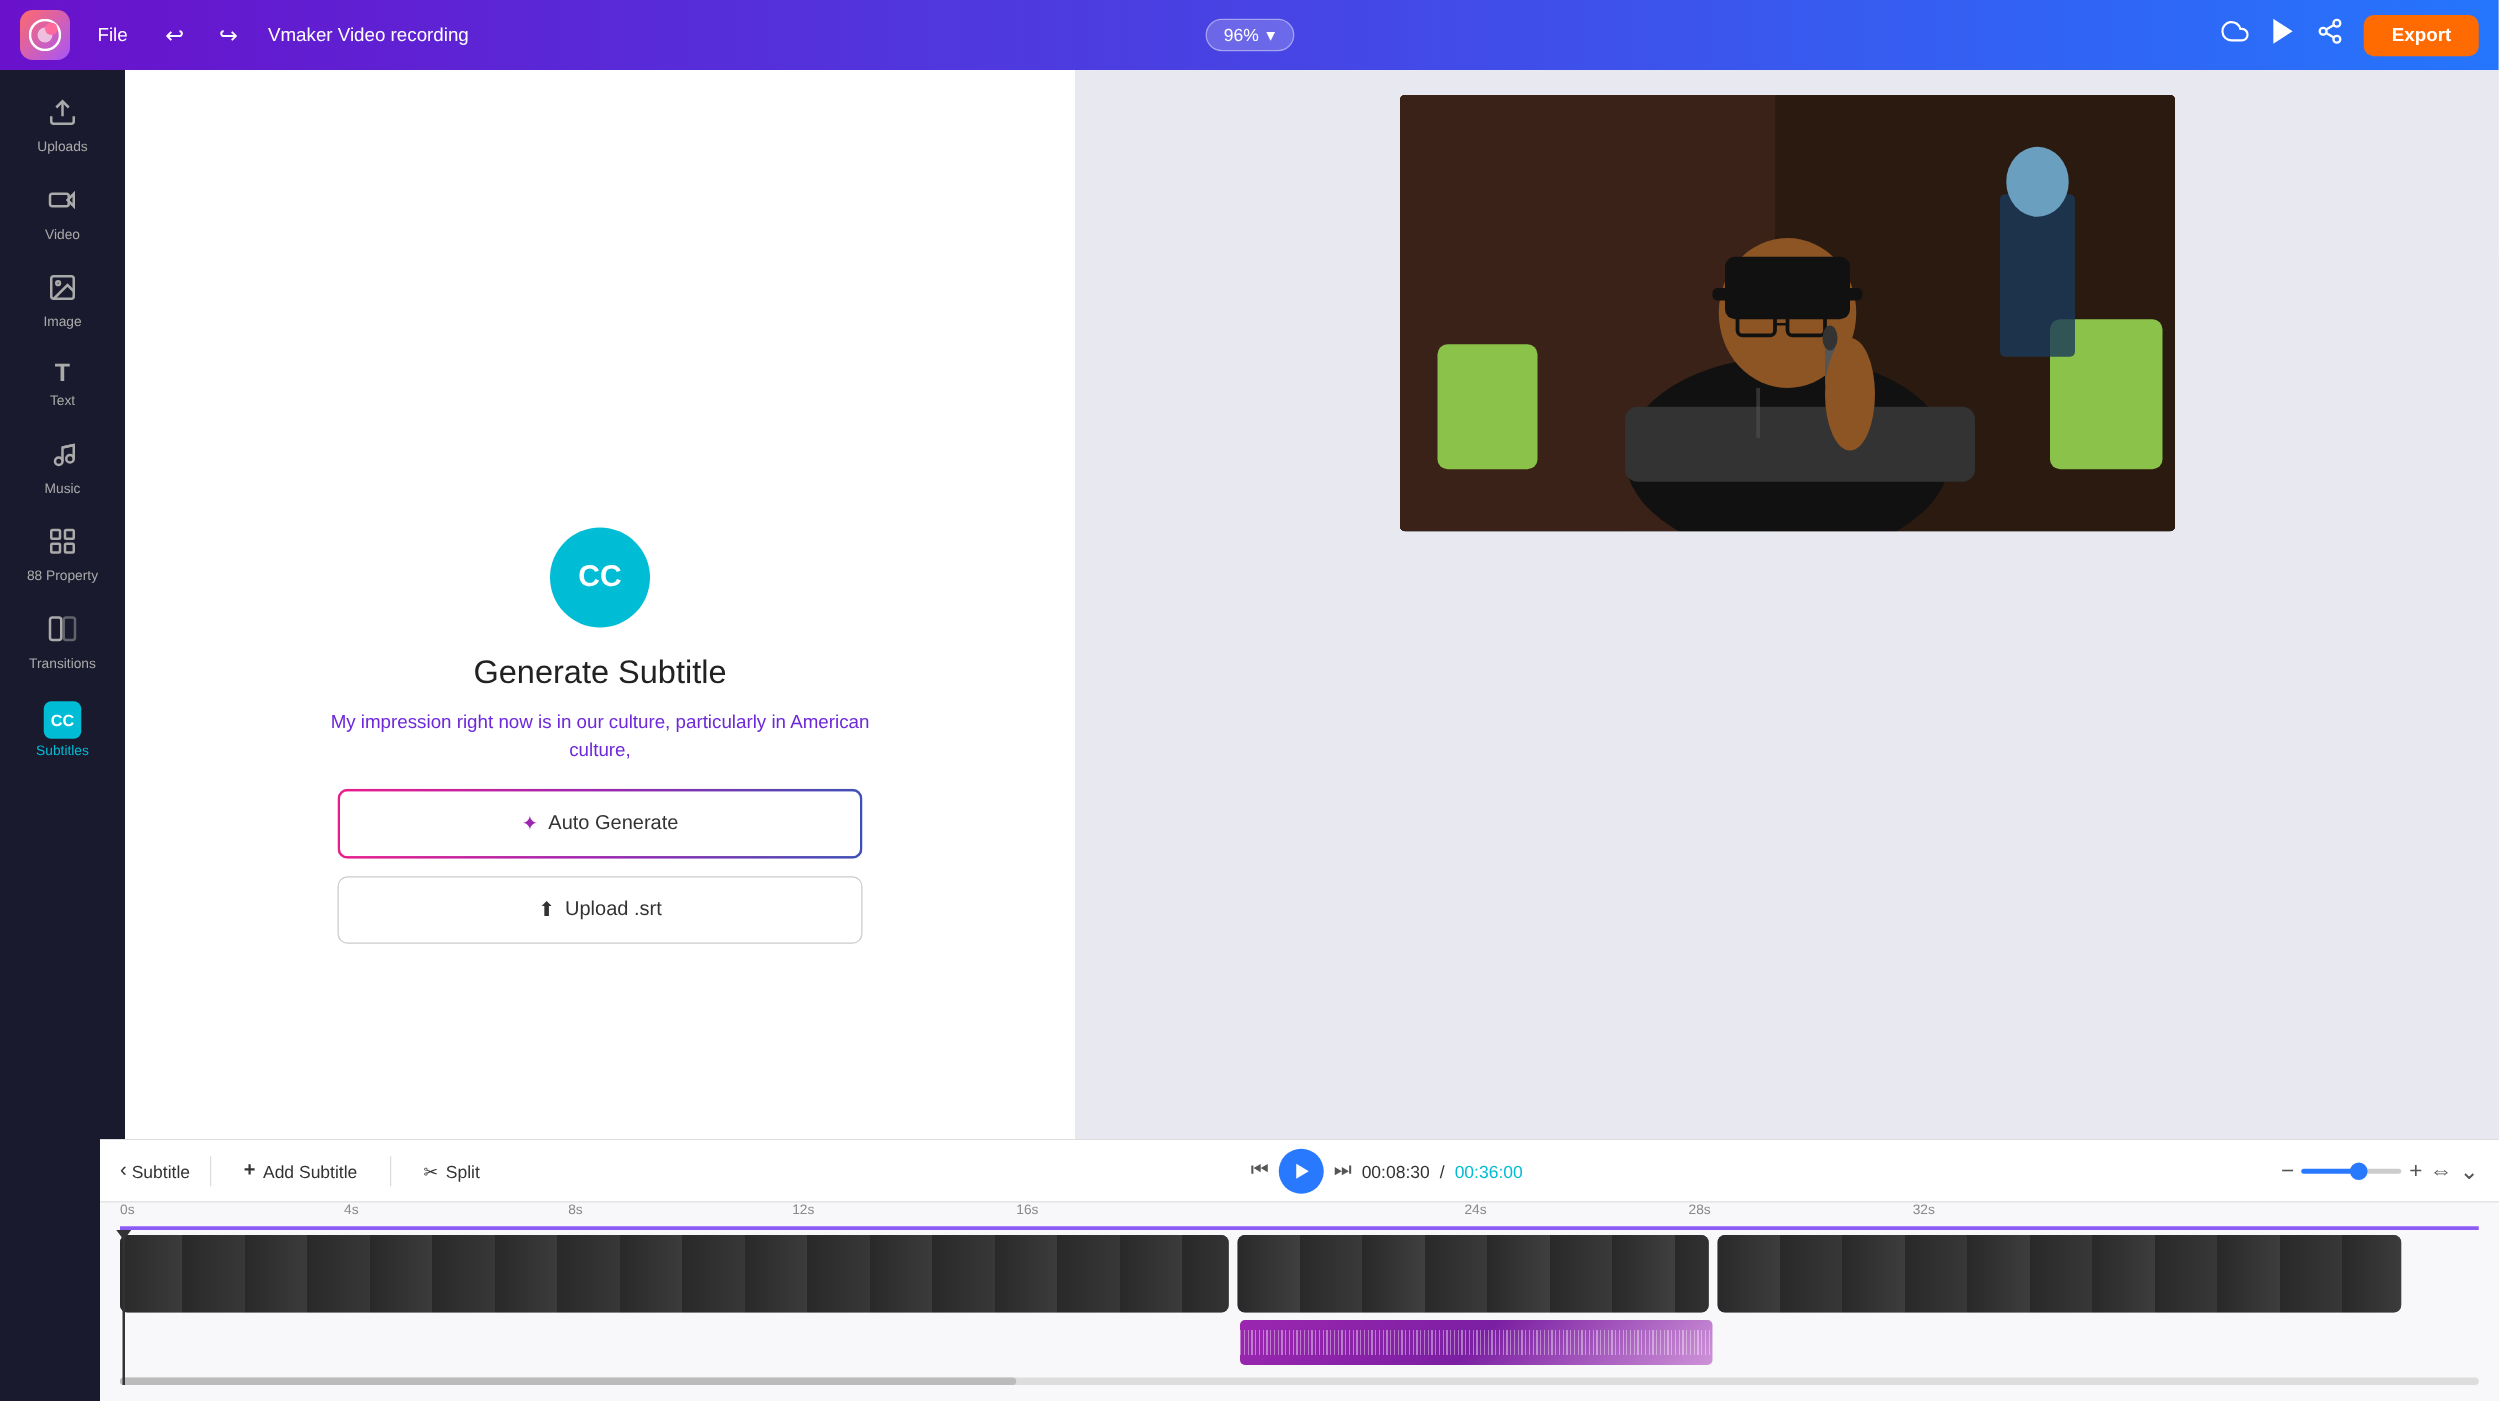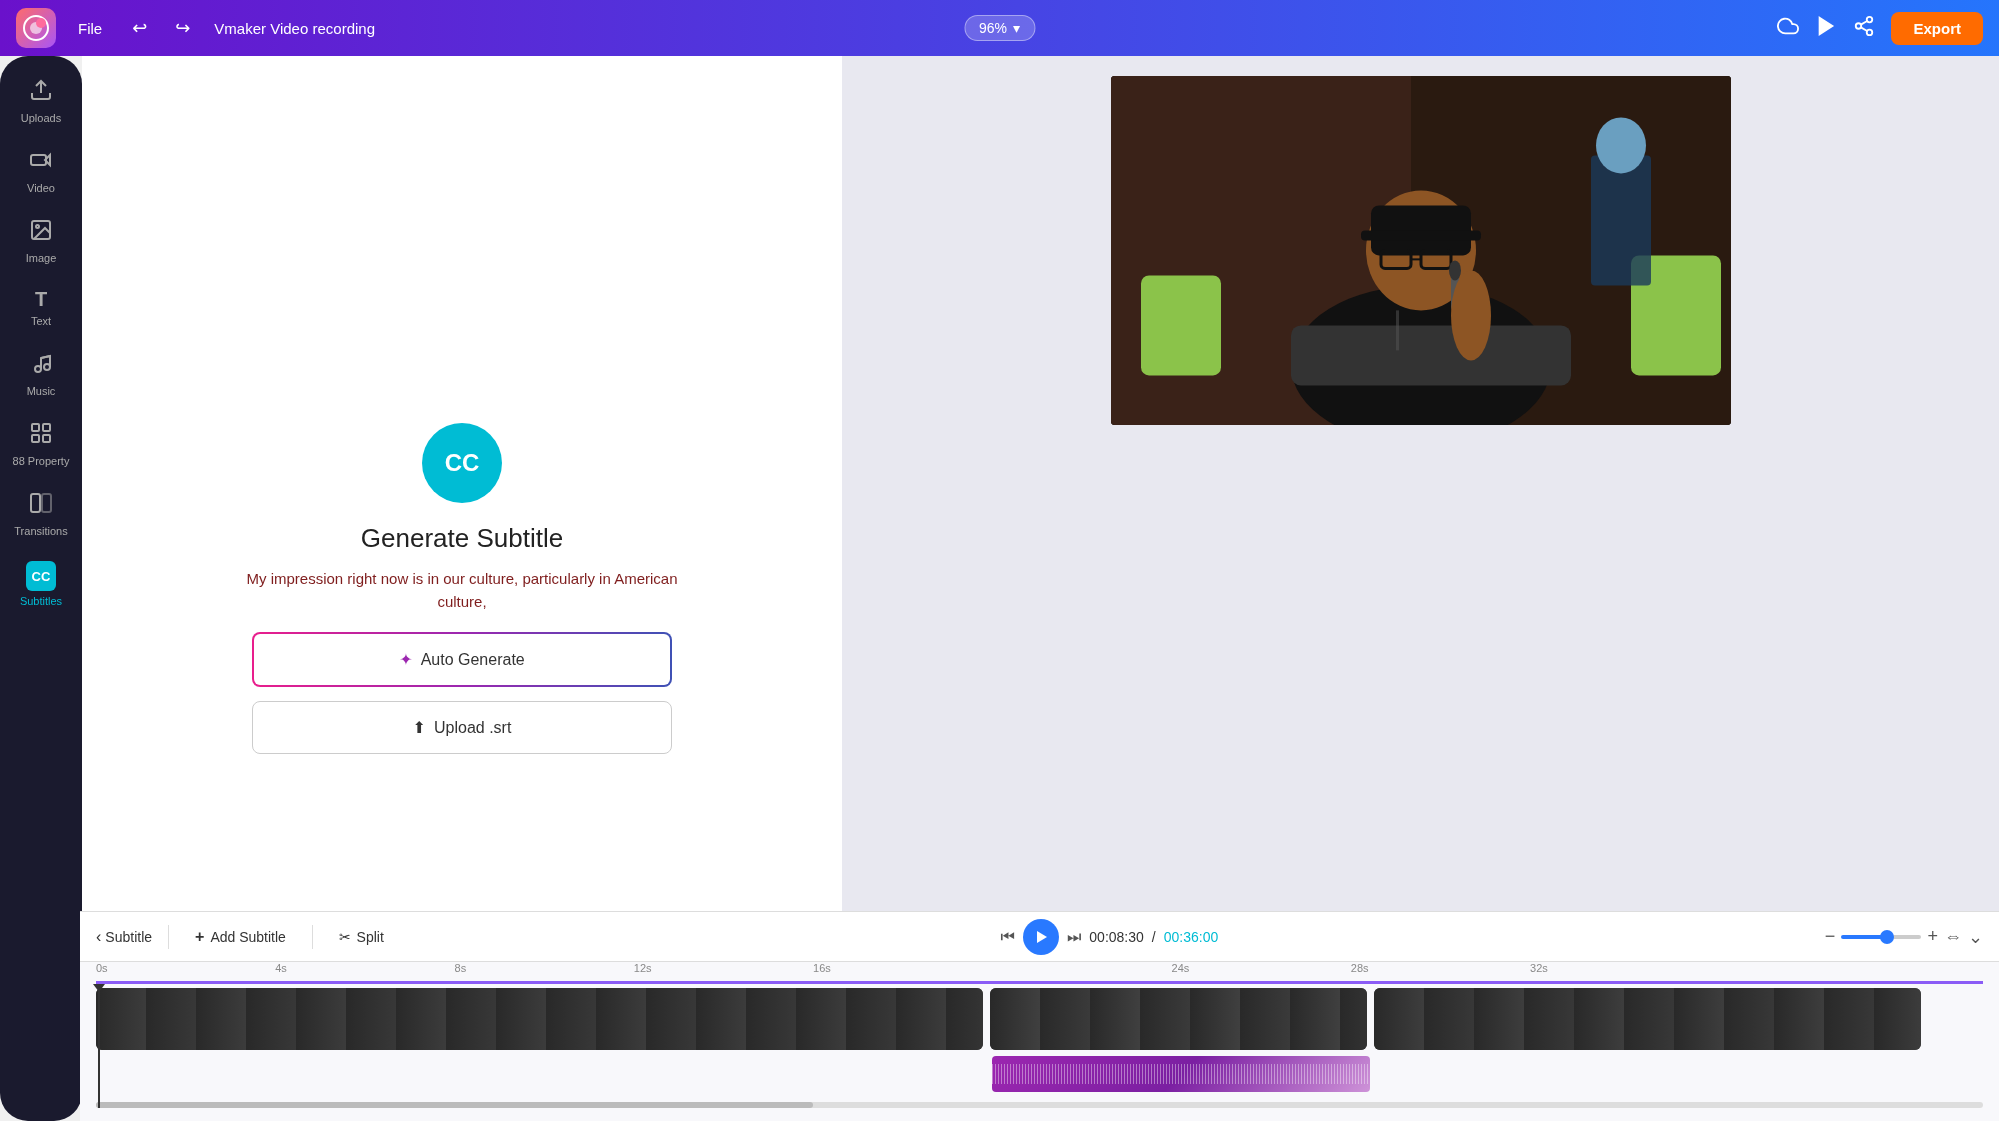--- a/index.html
+++ b/index.html
@@ -51,28 +51,27 @@
     }
 
     
     .main-layout {
       display: flex;
       height: calc(1121px - 56px);
     }
 
     
     .sidebar {
-      width: 82px;
+      width: 100px;
       background: #1a1a2e;
       display: flex;
       flex-direction: column;
       align-items: center;
       padding-top: 12px;
       gap: 4px;
-      border-radius: 28px;
     }
     .sidebar-item {
       display: flex; flex-direction: column; align-items: center;
       padding: 10px 8px; cursor: pointer; color: #aaa; width: 100%; gap: 4px;
     }
     .sidebar-item-icon { font-size: 22px; }
     .sidebar-item-label { font-size: 11px; text-align: center; }
     .sidebar-item.subtitles-active { color: #00d4ff; }
 
     
@@ -99,21 +98,21 @@
       display: flex; align-items: center; justify-content: center;
       margin-bottom: 20px;
     }
     .cc-text {
       color: white; font-size: 24px; font-weight: bold;
     }
     .generate-title {
       font-size: 26px; font-weight: 400; color: #222; margin-bottom: 14px;
     }
     .generate-desc {
-      font-size: 15px; color: #7f1d1d; text-align: center; margin-bottom: 19px; max-width: 480px; line-height: 1.5;
+      font-size: 15px; color: #6d28d9; text-align: center; margin-bottom: 19px; max-width: 480px; line-height: 1.5;
     }
     .auto-generate-btn {
       width: 420px;
       padding: 16px;
       border: 2px solid transparent;
       background: linear-gradient(white, white) padding-box,
                   linear-gradient(90deg, #e91e8c, #9c27b0, #3f51b5) border-box;
       border-radius: 8px;
       font-size: 16px; font-weight: 500;
       color: #333;

